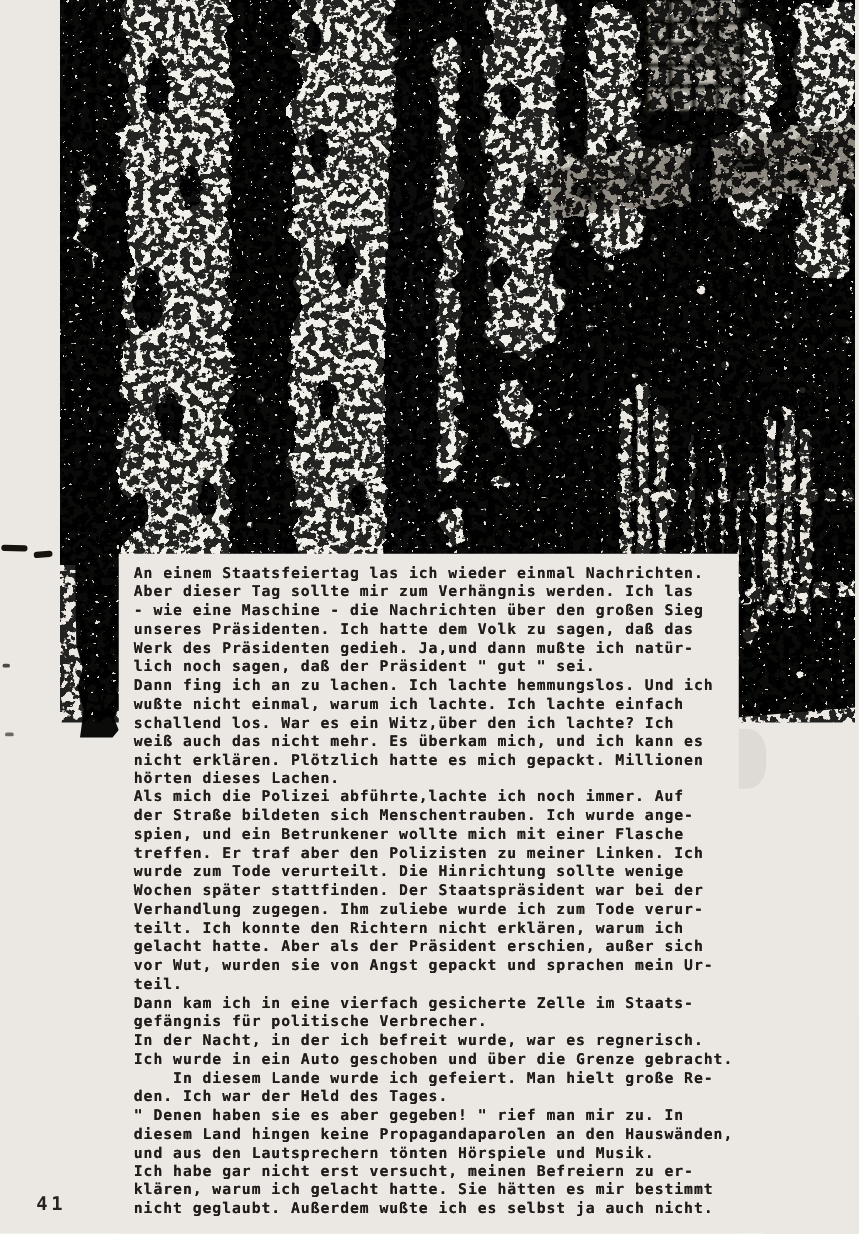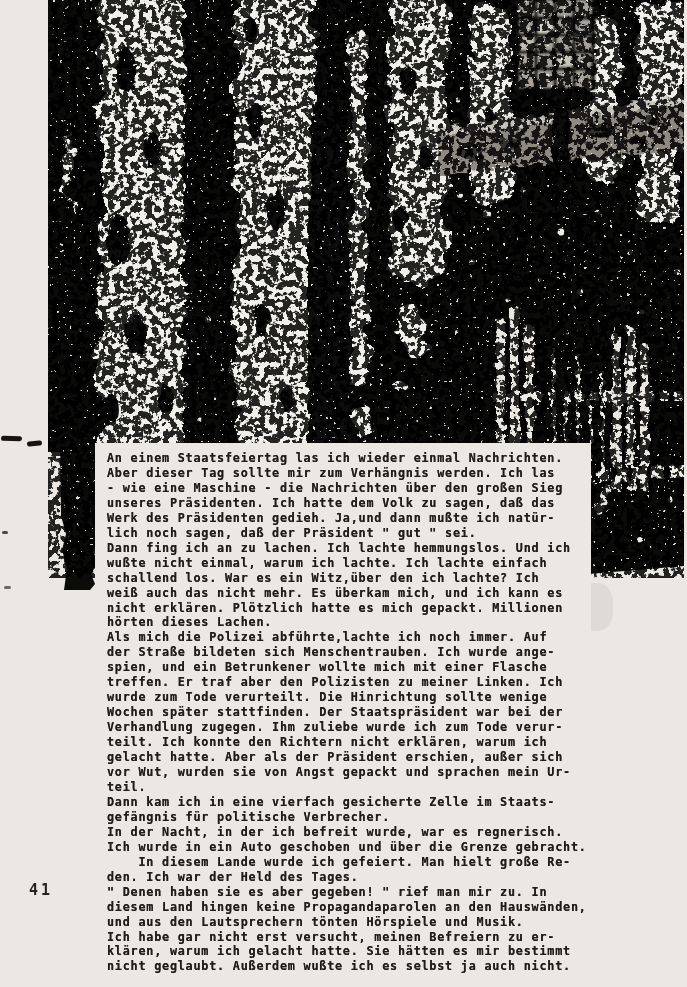--- a/index.html
+++ b/index.html
@@ -23,21 +23,21 @@
     position:absolute;left:12px;top:8px;
     white-space:pre;
     font-weight:bold;
     font-size:11.8px;
     line-height:14.95px;
     letter-spacing:0.76px;
     color:#1f1c19;
     text-shadow:0 0 0.5px rgba(31,28,25,0.75);
   }
   .pagenum{
-    position:absolute;left:29px;top:881px;
+    position:absolute;left:29px;top:954px;
     font-weight:bold;font-size:15px;letter-spacing:3px;color:#25221f;text-align:right;
   }
   .smudge{position:absolute;background:#17140f;}
   .sm1{left:1px;top:436px;width:21px;height:5px;border-radius:3px;transform:rotate(2deg);}
   .sm2{left:27px;top:441px;width:15px;height:5px;border-radius:3px;transform:rotate(-5deg);}
   .sm3{left:2px;top:531px;width:6px;height:3px;border-radius:2px;opacity:.75;}
   .sm4{left:4px;top:586px;width:7px;height:3px;border-radius:2px;opacity:.6;}
   .under-smudge{
     position:absolute;left:575px;top:583px;width:38px;height:48px;
     background:rgba(25,25,22,0.06);border-radius:40%;

